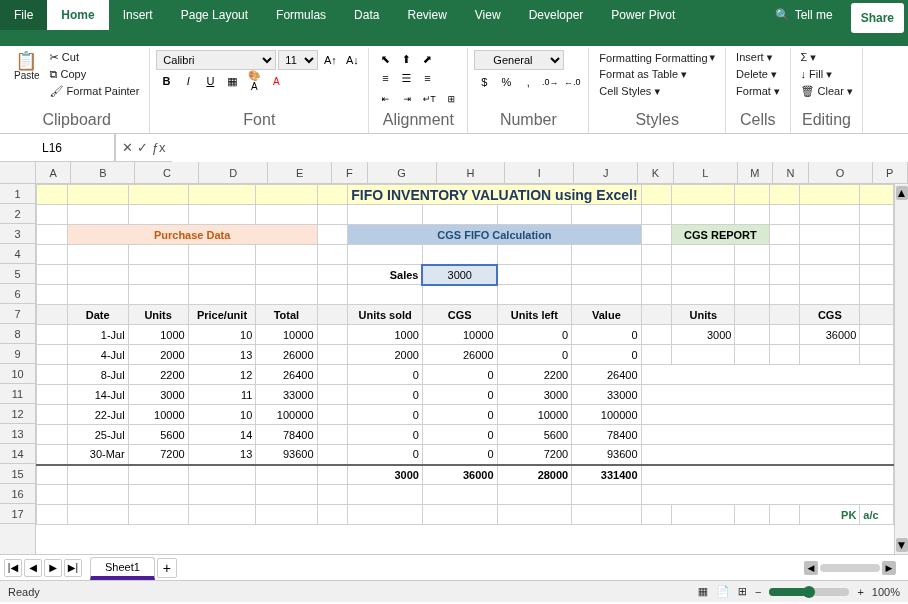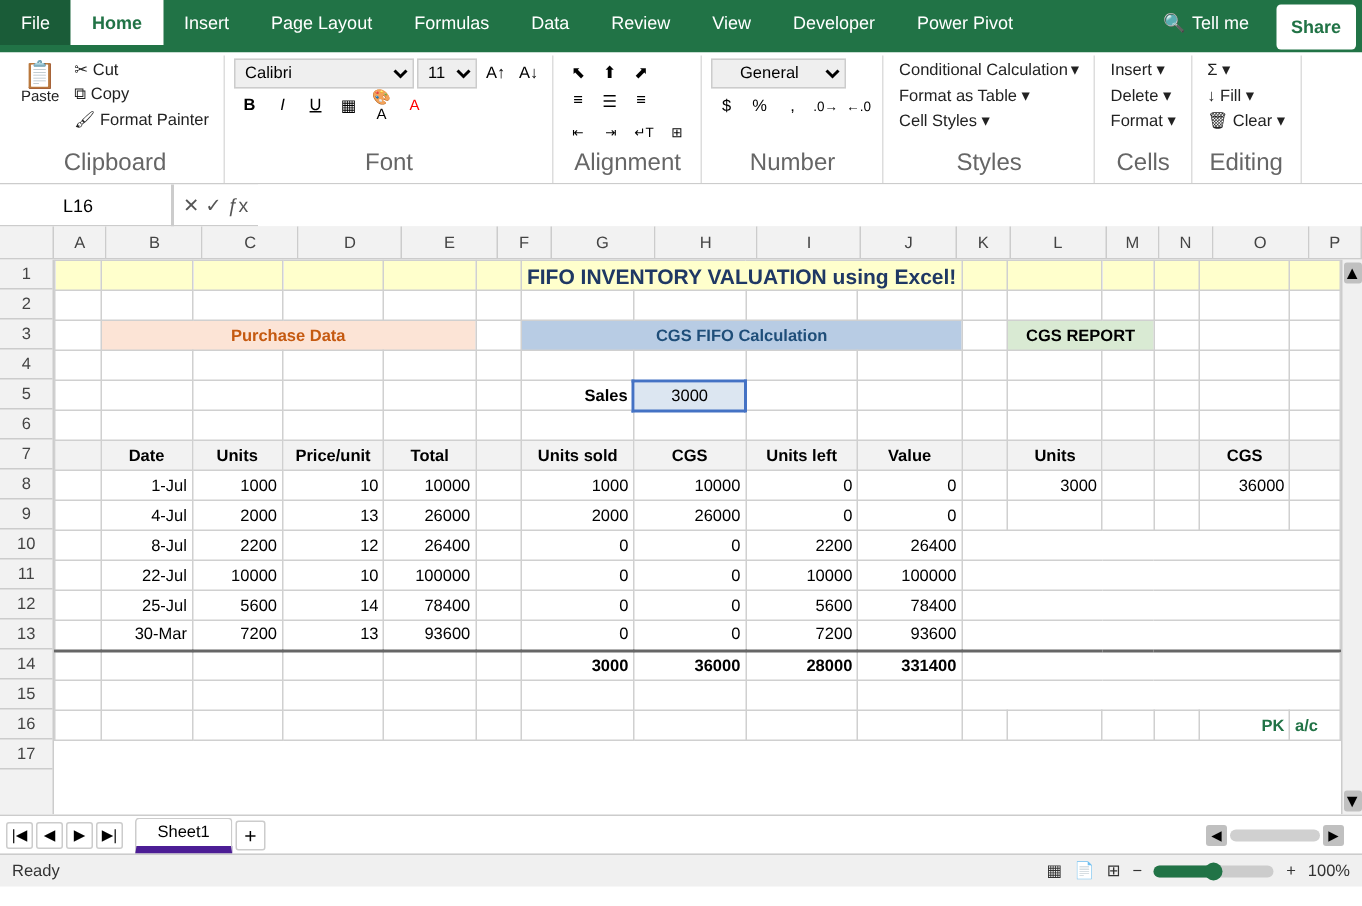--- a/index.html
+++ b/index.html
@@ -1,20 +1,20 @@
 <!DOCTYPE html>
 <html><head>
   <meta charset="utf-8">
   <style>
     * { margin: 0; padding: 0; box-sizing: border-box; }
     body { font-family: 'Segoe UI', Arial, sans-serif; font-size: 12px; background: #fff; width: 908px; height: 604px; overflow: hidden; }
 
     
     .ribbon { background: #217346; }
-    .ribbon-tabs { display: flex; background: #217346; height: 35px; }
+    .ribbon-tabs { display: flex; background: #217346; height: 46px; }
     .ribbon-tab { padding: 0 14px; color: #fff; font-size: 12px; display: flex; align-items: center; cursor: pointer; height: 30px; }
     .ribbon-tab.active { background: #fff; color: #217346; font-weight: 600; }
 
     .ribbon-content { background: #fff; border-bottom: 1px solid #ccc; display: flex; align-items: stretch; padding: 2px 4px 0; height: 88px; }
     .ribbon-group { display: flex; flex-direction: column; align-items: center; padding: 2px 6px; border-right: 1px solid #ddd; min-width: fit-content; }
     .ribbon-group-label { font-size: 16px; color: #666; margin-top: auto; padding-bottom: 2px; }
     .ribbon-group-content { display: flex; align-items: flex-start; flex: 1; gap: 2px; }
     .ribbon-btn { display: flex; flex-direction: column; align-items: center; justify-content: center; padding: 2px 4px; cursor: pointer; font-size: 10px; color: #222; min-width: 32px; border-radius: 2px; }
     .ribbon-btn .icon { font-size: 18px; line-height: 1; }
     .ribbon-btn-sm { display: flex; align-items: center; gap: 2px; padding: 1px 4px; cursor: pointer; font-size: 11px; color: #222; border-radius: 2px; white-space: nowrap; }
@@ -49,21 +49,21 @@
     .row-num { height: 20px; border-bottom: 1px solid #ccc; text-align: center; font-size: 11px; color: #444; display: flex; align-items: center; justify-content: center; flex-shrink: 0; }
 
     .grid { flex: 1; overflow: hidden; }
     table.sheet { border-collapse: collapse; table-layout: fixed; }
     table.sheet td { border: 1px solid #d0d0d0; height: 20px; font-size: 11px; padding: 0 3px; white-space: nowrap; overflow: hidden; }
     .cell-right { text-align: right; }
     .cell-center { text-align: center; }
     .cell-left { text-align: left; }
     .sheet-tabs { background: #fff; border-top: 1px solid #ccc; height: 26px; display: flex; align-items: center; padding: 0 4px; gap: 2px; }
     .sheet-tab { padding: 3px 14px; border: 1px solid #ccc; border-bottom: none; background: #e0e0e0; font-size: 11px; cursor: pointer; border-radius: 3px 3px 0 0; }
-    .sheet-tab.active { background: #fff; border-bottom: 6px solid #4c1d95; margin-bottom: -1px; }
+    .sheet-tab.active { background: #fff; border-bottom: 4px solid #4c1d95; margin-bottom: -1px; }
     .sheet-nav { display: flex; gap: 2px; margin-right: 6px; }
     .sheet-nav-btn { width: 18px; height: 18px; background: none; border: 1px solid #ccc; cursor: pointer; font-size: 10px; display: flex; align-items: center; justify-content: center; border-radius: 2px; }
     .add-sheet-btn { width: 20px; height: 20px; background: none; border: 1px solid #ccc; cursor: pointer; font-size: 14px; display: flex; align-items: center; justify-content: center; border-radius: 2px; }
     .status-bar { display: flex; align-items: center; height: 22px; background: #f0f0f0; border-top: 1px solid #ccc; padding: 0 8px; font-size: 11px; color: #333; justify-content: space-between; }
 
     
     .bg-title { background-color: #ffffcc; }
     .bg-purchase { background-color: #fce4d6; }
     .bg-cgs { background-color: #b8cce4; margin-left: 36px; }
     .bg-report { background-color: #d9ead3; }
@@ -161,21 +161,21 @@
         <button class="font-btn" style="font-size:9px;">.0→</button>
         <button class="font-btn" style="font-size:9px;">←.0</button>
       </div>
     </div>
     <div class="ribbon-group-label">Number</div>
   </div>
 
   <div class="ribbon-group">
     <div class="ribbon-group-content styles-col" style="flex-direction:column;gap:2px;">
       <div class="ribbon-btn-sm">
-        <span>Conditional Calculation</span> ▾
+        <span>Formatting Formatting</span> ▾
       </div>
       <div class="ribbon-btn-sm">
         Format as Table ▾
       </div>
       <div class="ribbon-btn-sm">
         Cell Styles ▾
       </div>
     </div>
     <div class="ribbon-group-label">Styles</div>
   </div>
@@ -440,20 +440,33 @@
           <td class="cell-right">26400</td>
           <td></td>
           <td class="cell-right">0</td>
           <td class="cell-right">0</td>
           <td class="cell-right">2200</td>
           <td class="cell-right">26400</td>
           <td colspan="6"></td>
         </tr>
         <tr>
           <td></td>
+          <td class="cell-right">14-Jul</td>
+          <td class="cell-right">3000</td>
+          <td class="cell-right">11</td>
+          <td class="cell-right">33000</td>
+          <td></td>
+          <td class="cell-right">0</td>
+          <td class="cell-right">0</td>
+          <td class="cell-right">3000</td>
+          <td class="cell-right">33000</td>
+          <td colspan="6"></td>
+        </tr>
+        <tr>
+          <td></td>
           <td class="cell-right">22-Jul</td>
           <td class="cell-right">10000</td>
           <td class="cell-right">10</td>
           <td class="cell-right">100000</td>
           <td></td>
           <td class="cell-right">0</td>
           <td class="cell-right">0</td>
           <td class="cell-right">10000</td>
           <td class="cell-right">100000</td>
           <td colspan="6"></td>

